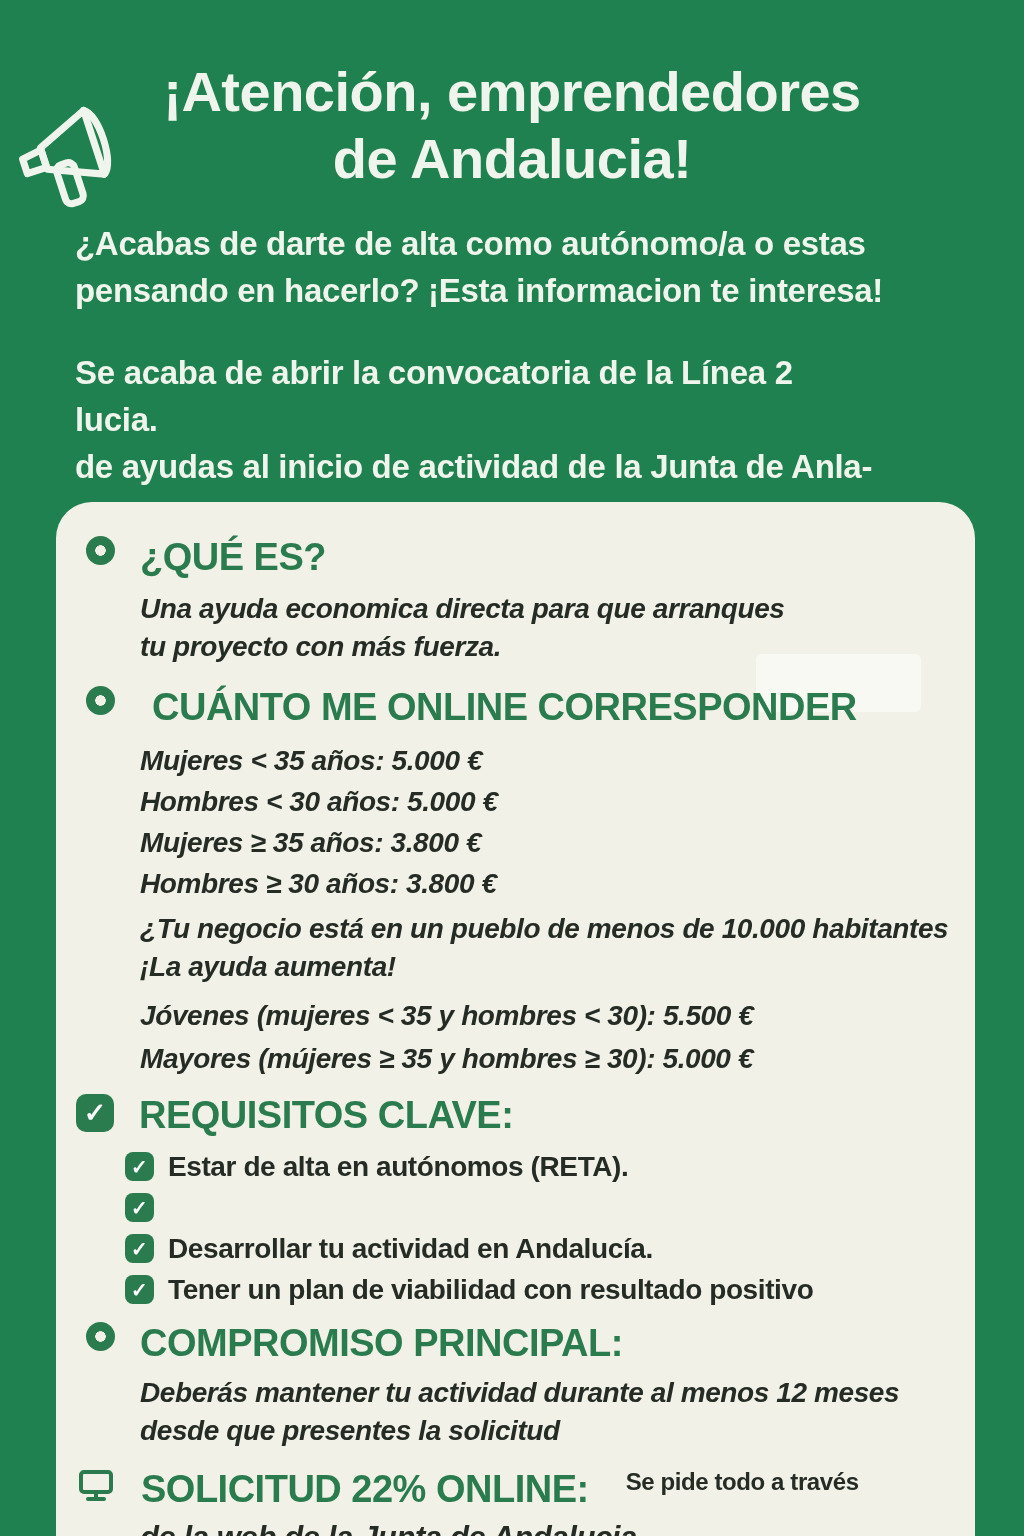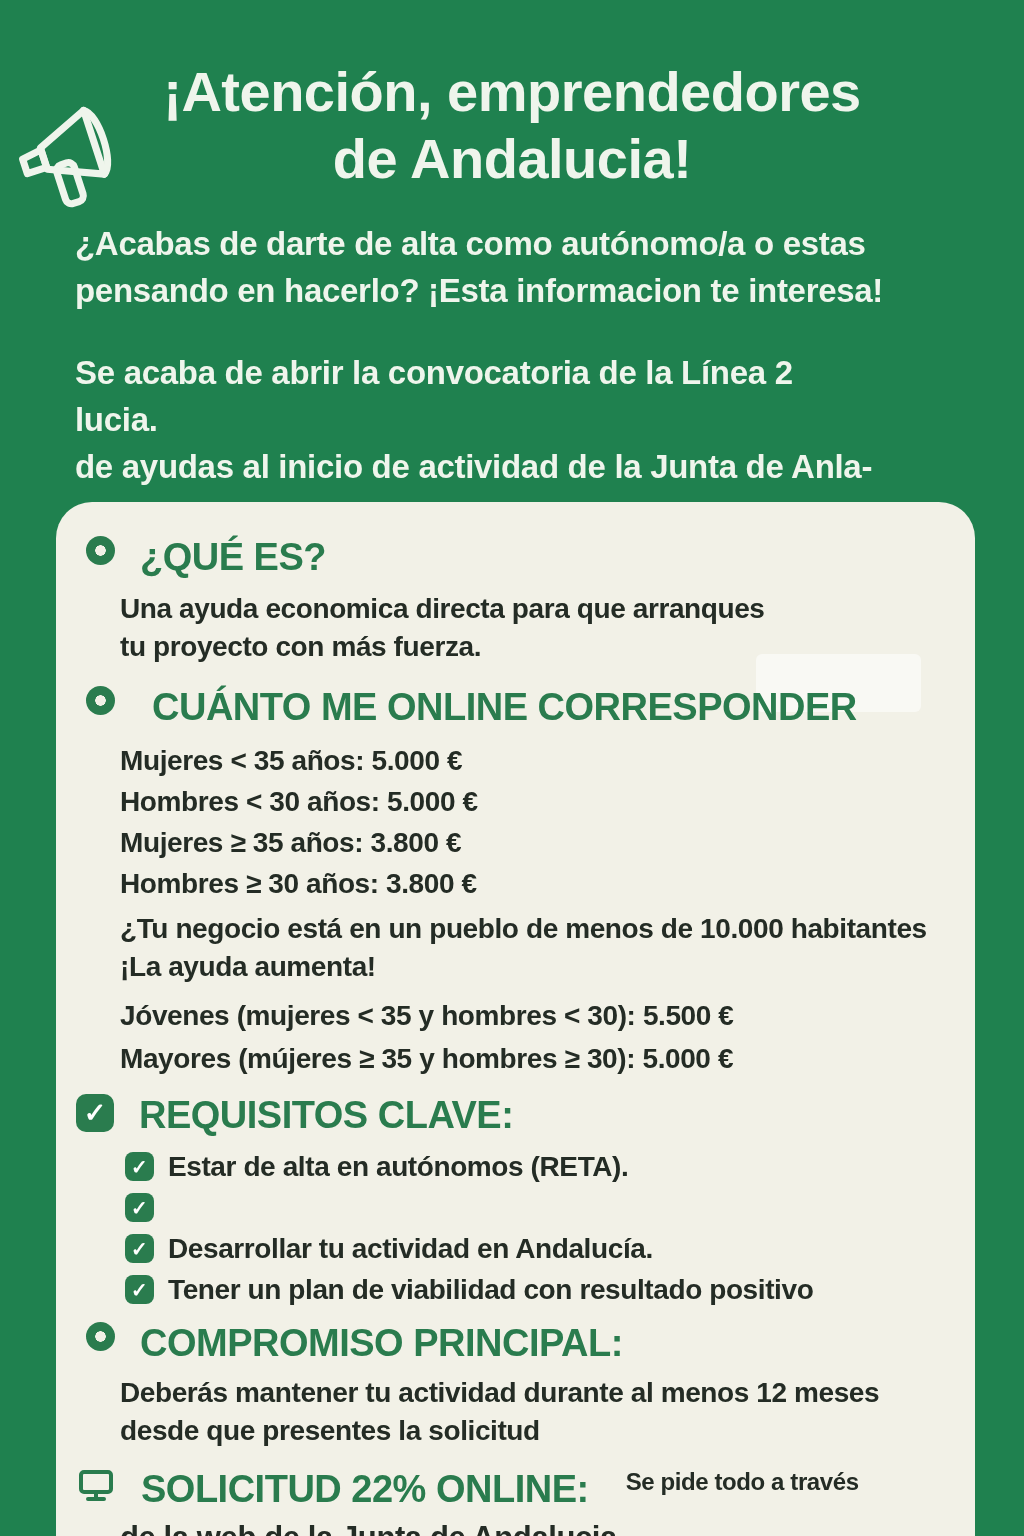--- a/index.html
+++ b/index.html
@@ -39,21 +39,21 @@
     background:radial-gradient(circle at 50% 50%, #f2f1e7 0 5px, #2a7c4e 5.5px);
   }
   .check {
     background:#2a7c4e; color:#ffffff; border-radius:8px;
     display:flex; align-items:center; justify-content:center; flex:none;
     font-weight:700;
   }
   .check.lg { width:38px; height:38px; font-size:27px; border-radius:10px; }
   .check.sm { width:29px; height:29px; font-size:20px; }
   .body-line { font-weight:700; font-size:28px; color:#242c25; letter-spacing:-0.4px; white-space:nowrap; }
-  .blk { margin-left:34px; }
+  .blk { margin-left:54px;font-style:italic; }
   .blk-quees  { margin-top:8px; }  .blk-quees  .body-line { line-height:38px; }
   .mt-cuanto  { margin-top:20px; } .mt-cuanto .h-text { padding-left:12px; }
   .blk-amounts { margin-top:8px; } .blk-amounts .body-line { line-height:41px; }
   .blk-pueblo  { margin-top:6px; } .blk-pueblo  .body-line { line-height:38px; }
   .blk-bonus   { margin-top:8px; } .blk-bonus   .body-line { line-height:43px; }
   .mt-req { margin-top:14px; margin-left:-10px; }
   .req-items { margin-top:6px; margin-left:39px; }
   .req-item { display:flex; align-items:center; gap:14px; height:41px; }
   .mt-comp { margin-top:12px; }
   .blk-comp { margin-top:6px; } .blk-comp .body-line { line-height:38px; }

